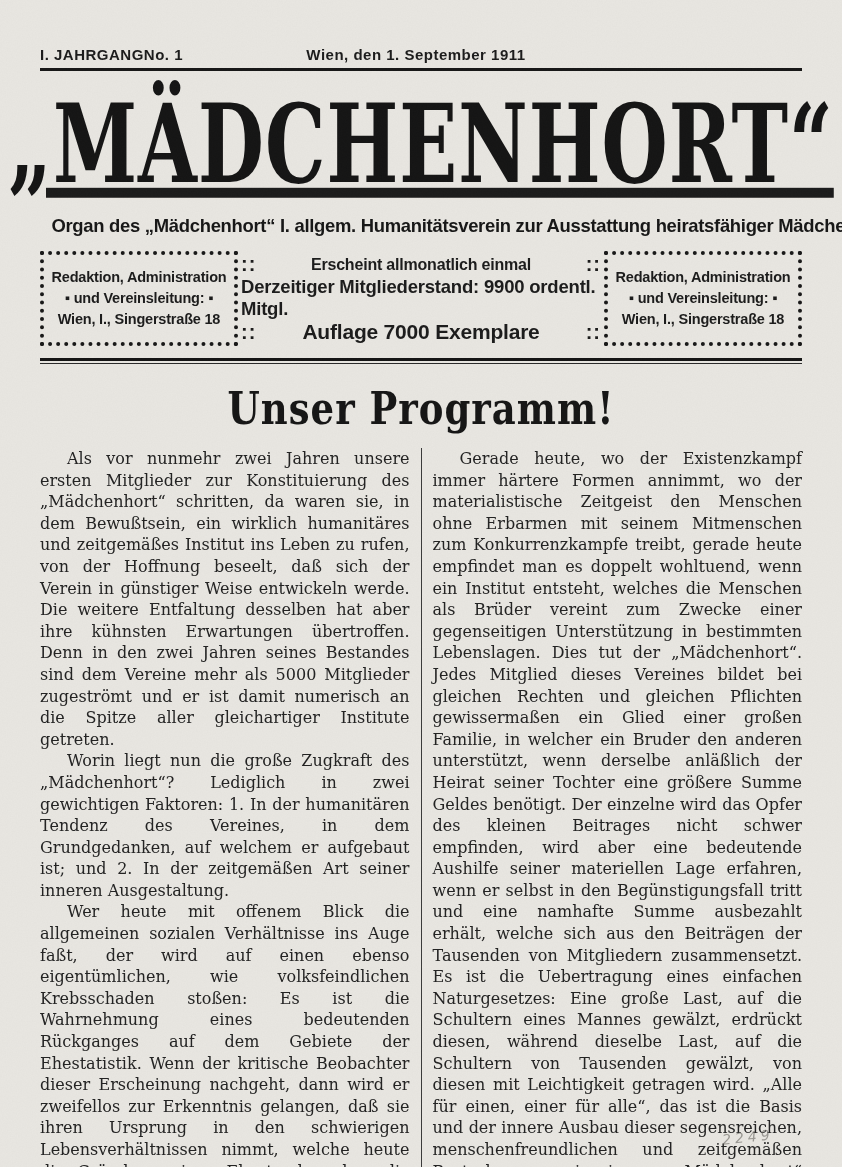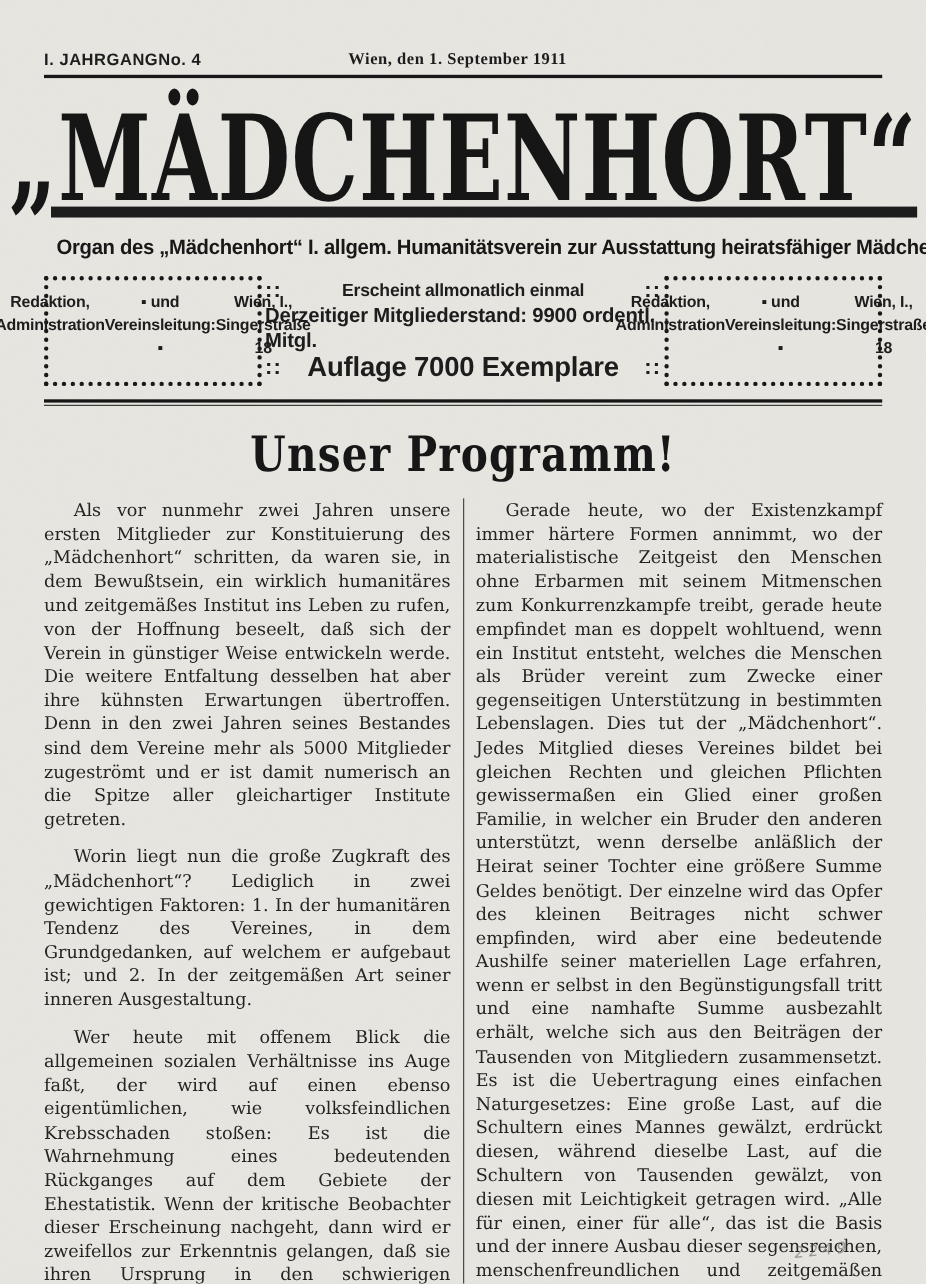--- a/index.html
+++ b/index.html
@@ -24,21 +24,21 @@
   }
   .content { position: relative; z-index: 2; padding: 0 40px; }
 
   
   .dateline {
     display: flex; justify-content: flex-start; align-items: baseline;
     padding-top: 46px;
     font-weight: bold; font-size: 15px; letter-spacing: 0.5px;
     font-family: "Liberation Sans", sans-serif;
   }
-  .dateline .mid { position: absolute; left: 0; right: 10px; text-align: center; font-family: Liberation Serif, serif; }
+  .dateline .mid { position: absolute; left: 0; right: 10px; text-align: center; }
   .dateline-row { position: relative; }
   .rule-thick {
     border-top: 3px solid #161616;
     margin-top: 5px;
   }
 
   
   .masthead {
     height: 138px;
     display: flex; align-items: center; justify-content: center;
@@ -67,37 +67,37 @@
 
   
   .infobar {
     display: flex; justify-content: space-between; align-items: stretch;
     margin-top: 14px;
   }
   .infobox {
     width: 182px;
     border: 4px dotted #171717;
     padding: 10px 4px;
-    display: flex; flex-direction: row; justify-content: center;
+    display: flex; flex-direction: column; justify-content: center;
     text-align: center;
     font-weight: bold; font-size: 14.5px;
     line-height: 1.45;
     letter-spacing: -0.2px;
   }
   .infocenter {
     width: 360px;
     display: flex; flex-direction: column; justify-content: space-between;
     padding: 2px 0;
     font-weight: bold;
   }
   .inforow { display: flex; justify-content: space-between; align-items: center; }
   .inforow .colons { font-size: 20px; letter-spacing: 1px; }
   .inforow .mid-text { font-size: 16px; letter-spacing: -0.2px; }
   .inforow.single { justify-content: center; font-size: 18.5px; letter-spacing: -0.2px; }
-  .inforow.last .mid-text { font-size: 25px; text-align: center; }
+  .inforow.last .mid-text { font-size: 21px; text-align: center; }
   .double-rule {
     margin-top: 12px;
     height: 2px;
     border-top: 3.5px solid #141414;
     border-bottom: 1.5px solid #2a2a2a;
   }
 
   
   .article-title-wrap {
     height: 56px; margin-top: 16px;
@@ -119,21 +119,21 @@
     width: 381px;
     font-family: "DejaVu Serif", serif;
     font-size: 16px;
     line-height: 21.6px;
     text-align: justify;
     color: #222;
   }
   .col-left { padding-right: 11px; }
   .col-right { padding-left: 11px; border-left: 1.5px solid #3a3a3a; }
   .col p { margin: 0; text-indent: 27px; }
-  .col p + p { margin-top: 13px; }
+  .col p + p { margin-top: 0; }
 
   
   .pencil {
     position: absolute;
     right: 68px; bottom: 22px;
     font-family: "DejaVu Sans", sans-serif;
     font-style: italic;
     font-size: 14px;
     letter-spacing: 4px;
     color: rgba(90, 88, 82, 0.55);
@@ -145,21 +145,21 @@
 <body>
 
 <div class="page">
 
   <div class="content">
 
     <div class="dateline-row">
       <div class="dateline">
         <span>I. JAHRGANG</span>
         <span class="mid">Wien, den 1. September 1911</span>
-        <span>No. 4</span>
+        <span>No. 1</span>
       </div>
     </div>
     <div class="rule-thick"></div>
 
     <div class="masthead">
       <div class="masthead-title">„MÄDCHENHORT“</div>
     </div>
     <div class="masthead-subtitle">Organ des „Mädchenhort“ I. allgem. Humanitätsverein zur Ausstattung heiratsfähiger Mädchen</div>
 
     <div class="infobar">

